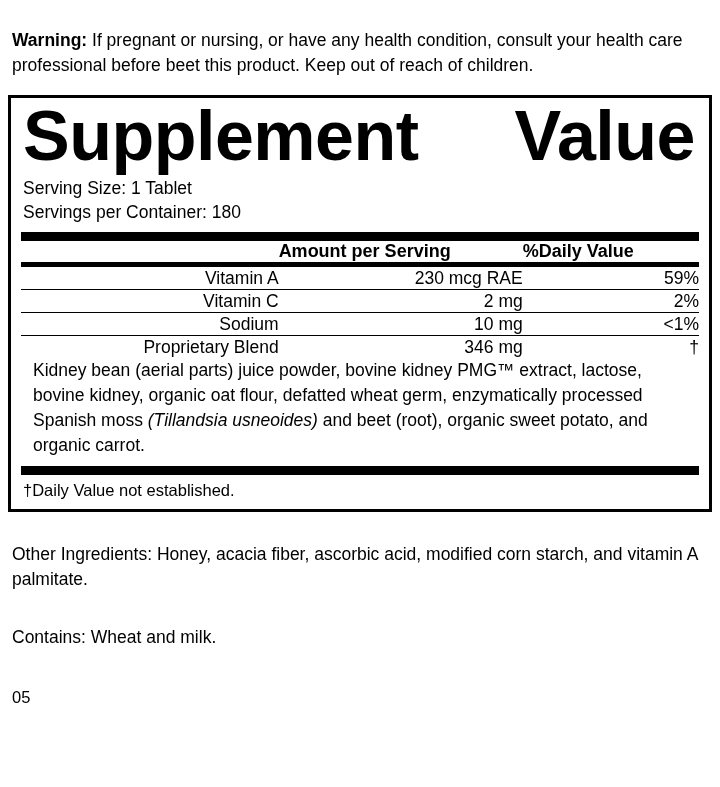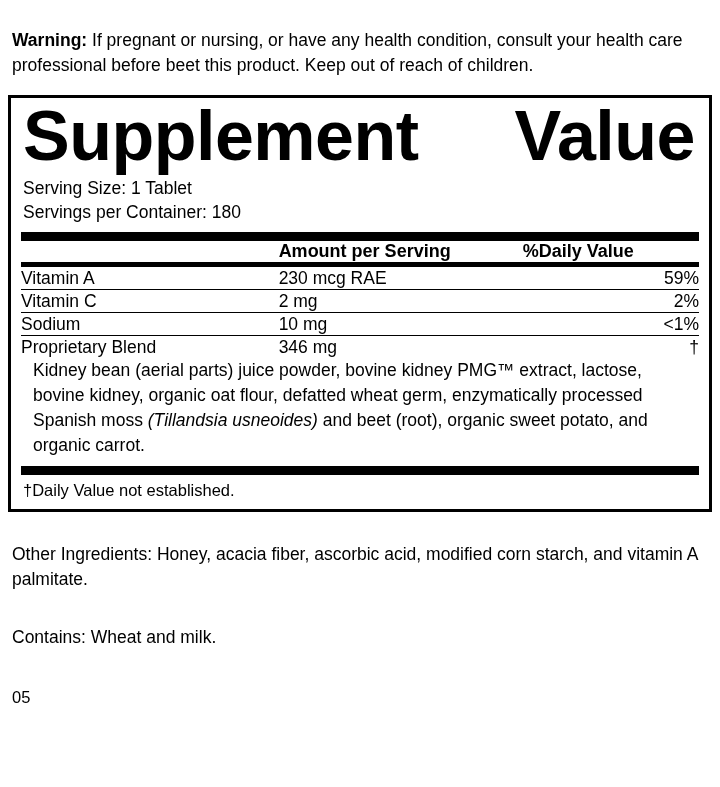--- a/index.html
+++ b/index.html
@@ -75,20 +75,21 @@
   }
 
   table.facts {
     width: 100%;
     border-collapse: collapse;
     font-size: 17.5px;
   }
   table.facts td, table.facts th {
     padding: 0;
     vertical-align: baseline;
+    text-align: right;
   }
   .col-name   { width: 38%; text-align: left; }
   .col-amount { width: 36%; text-align: left; }
   .col-dv     { width: 26%; text-align: right; }
 
   .hdr-row th {
     font-weight: bold;
     font-size: 18px;
     padding: 5px 2px 6px 2px;
   }

